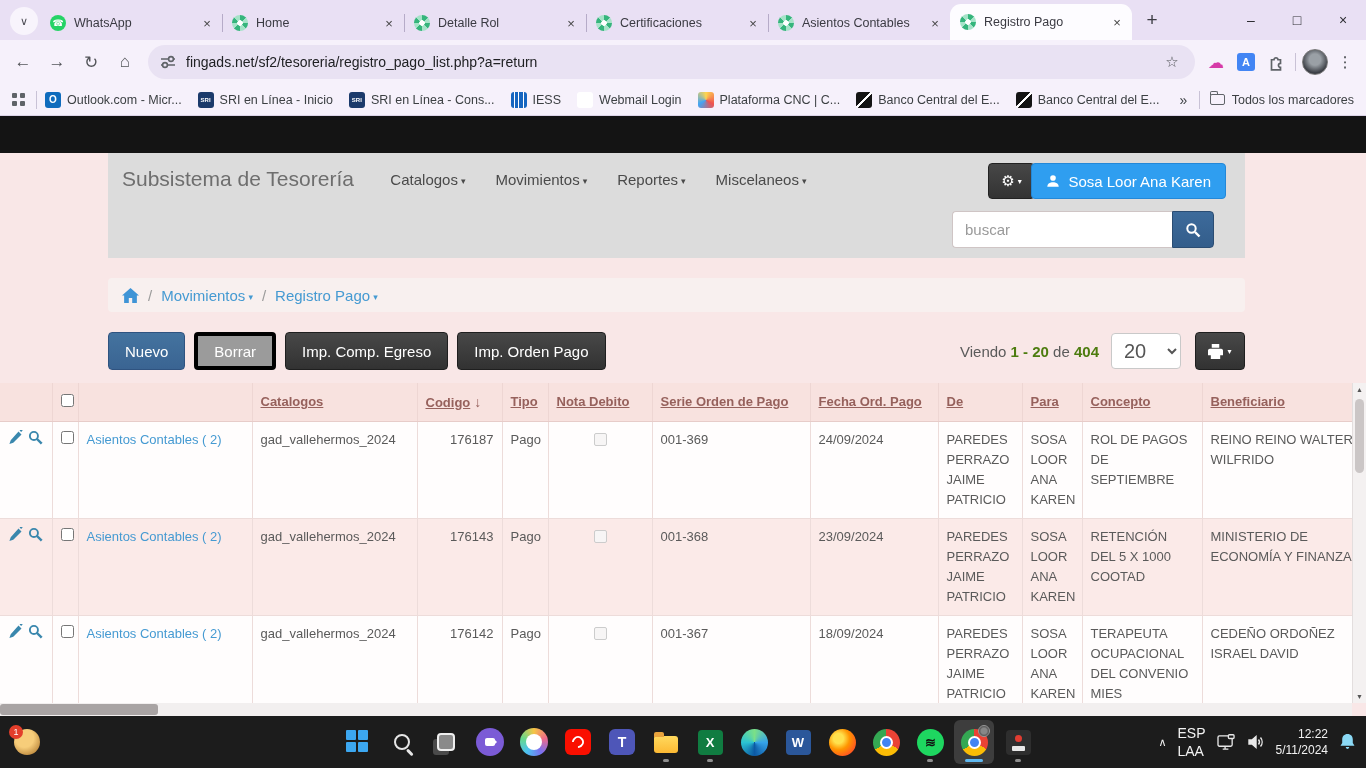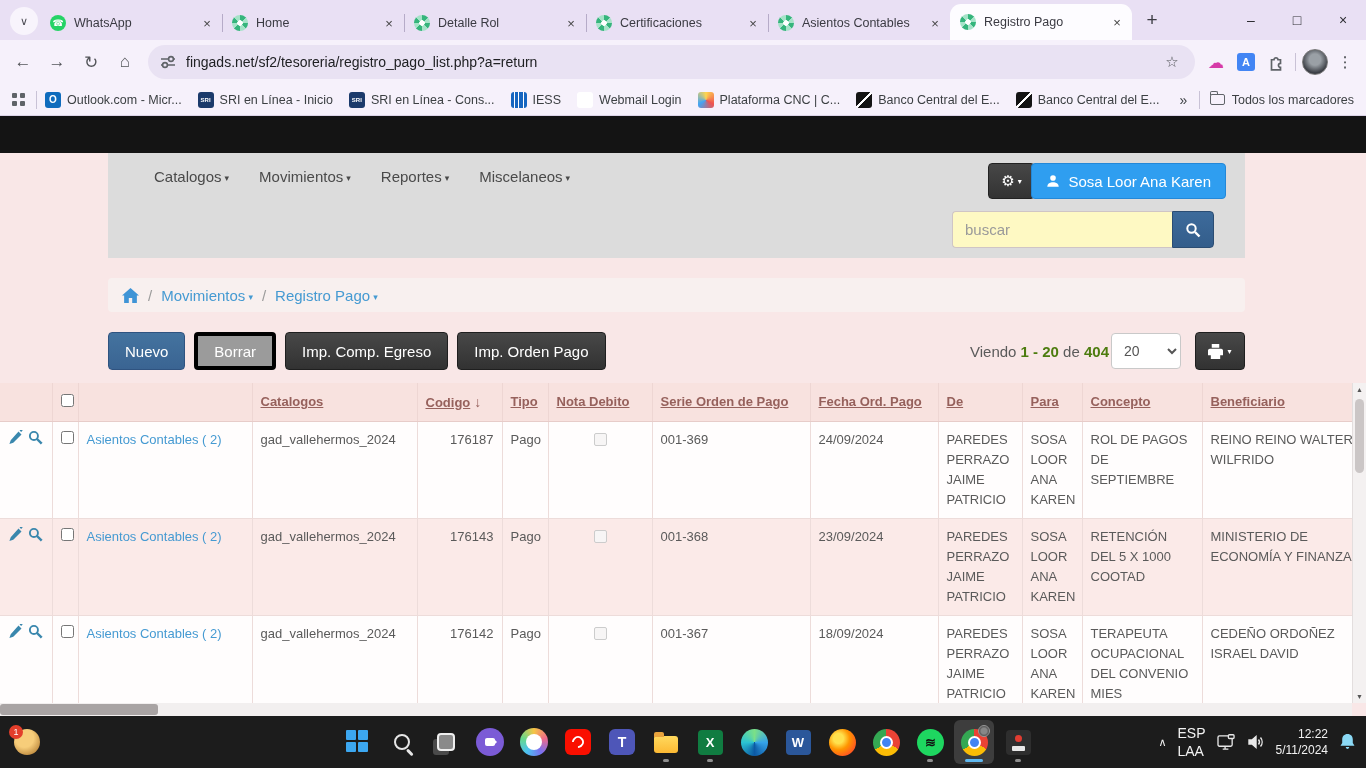--- a/index.html
+++ b/index.html
@@ -63,38 +63,38 @@
   .container{margin:0 121px 0 108px;}
 
   .panel{height:105px;background:#dcdcdc;position:relative;padding:14px 0 0 14px;}
   .site-title{font-size:21px;color:#6e6e6e;display:inline-block;vertical-align:middle;cursor:pointer;}
   .menus{display:inline-flex;gap:30px;margin-left:32px;vertical-align:middle;font-size:15px;color:#4a4a4a;}
   .menu-item{cursor:pointer;white-space:nowrap;}
   .menu-item .caret{font-size:9px;color:#4a4a4a;margin-left:3px;vertical-align:middle;}
   .gear-btn{position:absolute;top:10px;right:210px;width:47px;height:36px;background:linear-gradient(#474747,#333);border:1px solid #222;border-radius:4px;color:#fff;display:flex;align-items:center;justify-content:center;gap:3px;cursor:pointer;}
   .gear-btn .caret{font-size:8px;}
   .user-btn{position:absolute;top:10px;right:19px;height:36px;padding:0 14px;background:#2f9ef0;border:1px solid #2388d8;border-radius:4px;color:#fff;font-size:15px;display:flex;align-items:center;gap:8px;cursor:pointer;white-space:nowrap;}
-  .search-input{position:absolute;top:58px;right:73px;width:220px;height:37px;border:1px solid #cfc5c5;border-right:none;border-radius:4px 0 0 4px;padding:0 12px;font-size:15px;color:#444;background:#fef9c3;font-family:"Liberation Sans",sans-serif;}
+  .search-input{position:absolute;top:58px;right:73px;width:220px;height:37px;border:1px solid #cfc5c5;border-right:none;border-radius:4px 0 0 4px;padding:0 12px;font-size:15px;color:#444;background:#ffffff;font-family:"Liberation Sans",sans-serif;}
   .search-input::placeholder{color:#9a9a9a;}
   .search-btn{position:absolute;top:58px;right:31px;width:42px;height:37px;background:linear-gradient(#3d6b9b,#335d8b);border:1px solid #2b4d73;border-radius:0 4px 4px 0;display:flex;align-items:center;justify-content:center;cursor:pointer;}
 
   .breadcrumb{margin-top:20px;height:34px;background:#f8f0ef;border-radius:4px;display:flex;align-items:center;padding:0 14px;font-size:15px;}
   .crumb-sep{color:#9b9b9b;margin:0 9px;}
   .crumb-link{color:#459ad2;cursor:pointer;white-space:nowrap;}
   .crumb-link .caret{font-size:9px;margin-left:3px;vertical-align:middle;}
   .home-ico{display:flex;align-items:center;cursor:pointer;}
 
   .btnrow{margin-top:20px;height:38px;display:flex;align-items:center;}
   .btn{height:38px;padding:0 16px;border-radius:4px;font-size:15px;color:#fff;margin-right:9px;display:flex;align-items:center;cursor:pointer;white-space:nowrap;}
   .btn-blue{background:linear-gradient(#44739f,#3a6492);border:1px solid #2f5380;}
   .btn-gray{background:#9b9b9b;border:4px solid #000000;}
   .btn-dark{background:linear-gradient(#484848,#323232);border:1px solid #1f1f1f;}
   .viendo{margin-left:auto;font-size:15px;color:#5a5a5a;white-space:pre;}
   .viendo b{color:#4d7c0f;}
-  .pagesize{width:70px;height:36px;margin-left:2px;border:1px solid #c9c9c9;border-radius:4px;font-size:14px;color:#555;padding-left:8px;background:#fff;font-family:"Liberation Sans",sans-serif;}
+  .pagesize{width:70px;height:36px;margin-left:12px;border:1px solid #c9c9c9;border-radius:4px;font-size:20px;color:#555;padding-left:8px;background:#fff;font-family:"Liberation Sans",sans-serif;}
   .print-btn{width:50px;height:38px;margin-left:14px;background:linear-gradient(#484848,#323232);border:1px solid #1f1f1f;border-radius:4px;display:flex;align-items:center;justify-content:center;gap:4px;color:#fff;cursor:pointer;}
   .print-btn .caret{font-size:8px;}
 
   
   .tablewrap{margin-top:13px;width:1352px;overflow:hidden;}
   table{width:1372px;table-layout:fixed;border-collapse:collapse;font-size:13px;color:#5a5a5a;}
   thead th{height:38px;background:#f8e2df;color:#96615c;font-weight:bold;text-align:left;padding:0 8px;border-right:1px solid #eed6d3;border-bottom:1px solid #e7ccc9;white-space:nowrap;}
   thead th span.hlabel{text-decoration:underline;cursor:pointer;}
   thead th .sort{font-size:14px;margin-left:4px;text-decoration:none;}
   tbody td{height:97px;vertical-align:top;padding:8px;border-right:1px solid #eddcda;border-bottom:1px solid #eddcda;line-height:20px;overflow:hidden;}
@@ -284,20 +284,21 @@
       <span>Todos los marcadores</span>
     </span>
   </div>
 
   <div class="page">
 
     <div class="pink">
       <div class="container">
 
         <div class="panel">
+          <span class="site-title">Subsistema de Tesorería</span>
           <span class="menus">
             <span class="menu-item"><span>Catalogos</span><span class="caret">▾</span></span>
             <span class="menu-item"><span>Movimientos</span><span class="caret">▾</span></span>
             <span class="menu-item"><span>Reportes</span><span class="caret">▾</span></span>
             <span class="menu-item"><span>Miscelaneos</span><span class="caret">▾</span></span>
           </span>
 
           <div class="gear-btn">
             <span style="font-size:15px;">⚙</span>
             <span class="caret">▾</span>

